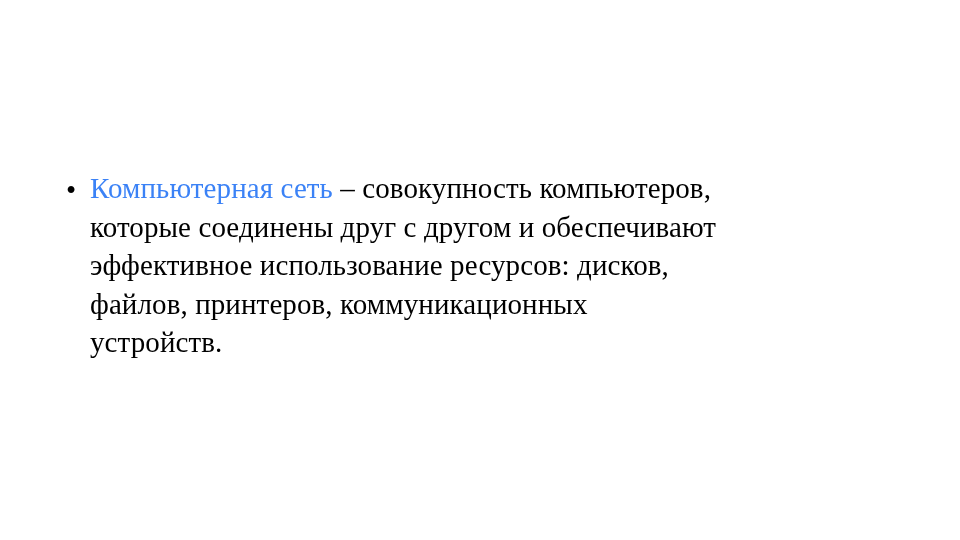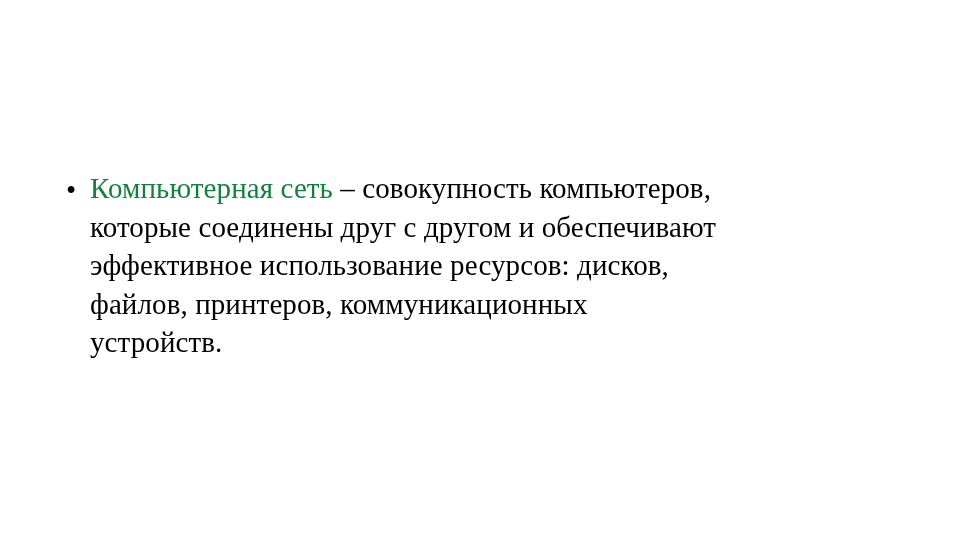--- a/index.html
+++ b/index.html
@@ -38,21 +38,21 @@
   }
   .bullet-marker {
     position: absolute;
     left: 4px;
     top: 0.06em;
     font-size: 29px;
     line-height: 1.33;
     color: #000000;
   }
   .term {
-    color: #15803d;
+    color: #3b82f6;
     margin-top: 22px;
   }
   .rest {
     color: #000000;
   }
 </style>
 </head>
 <body>
 
 <div class="slide">

